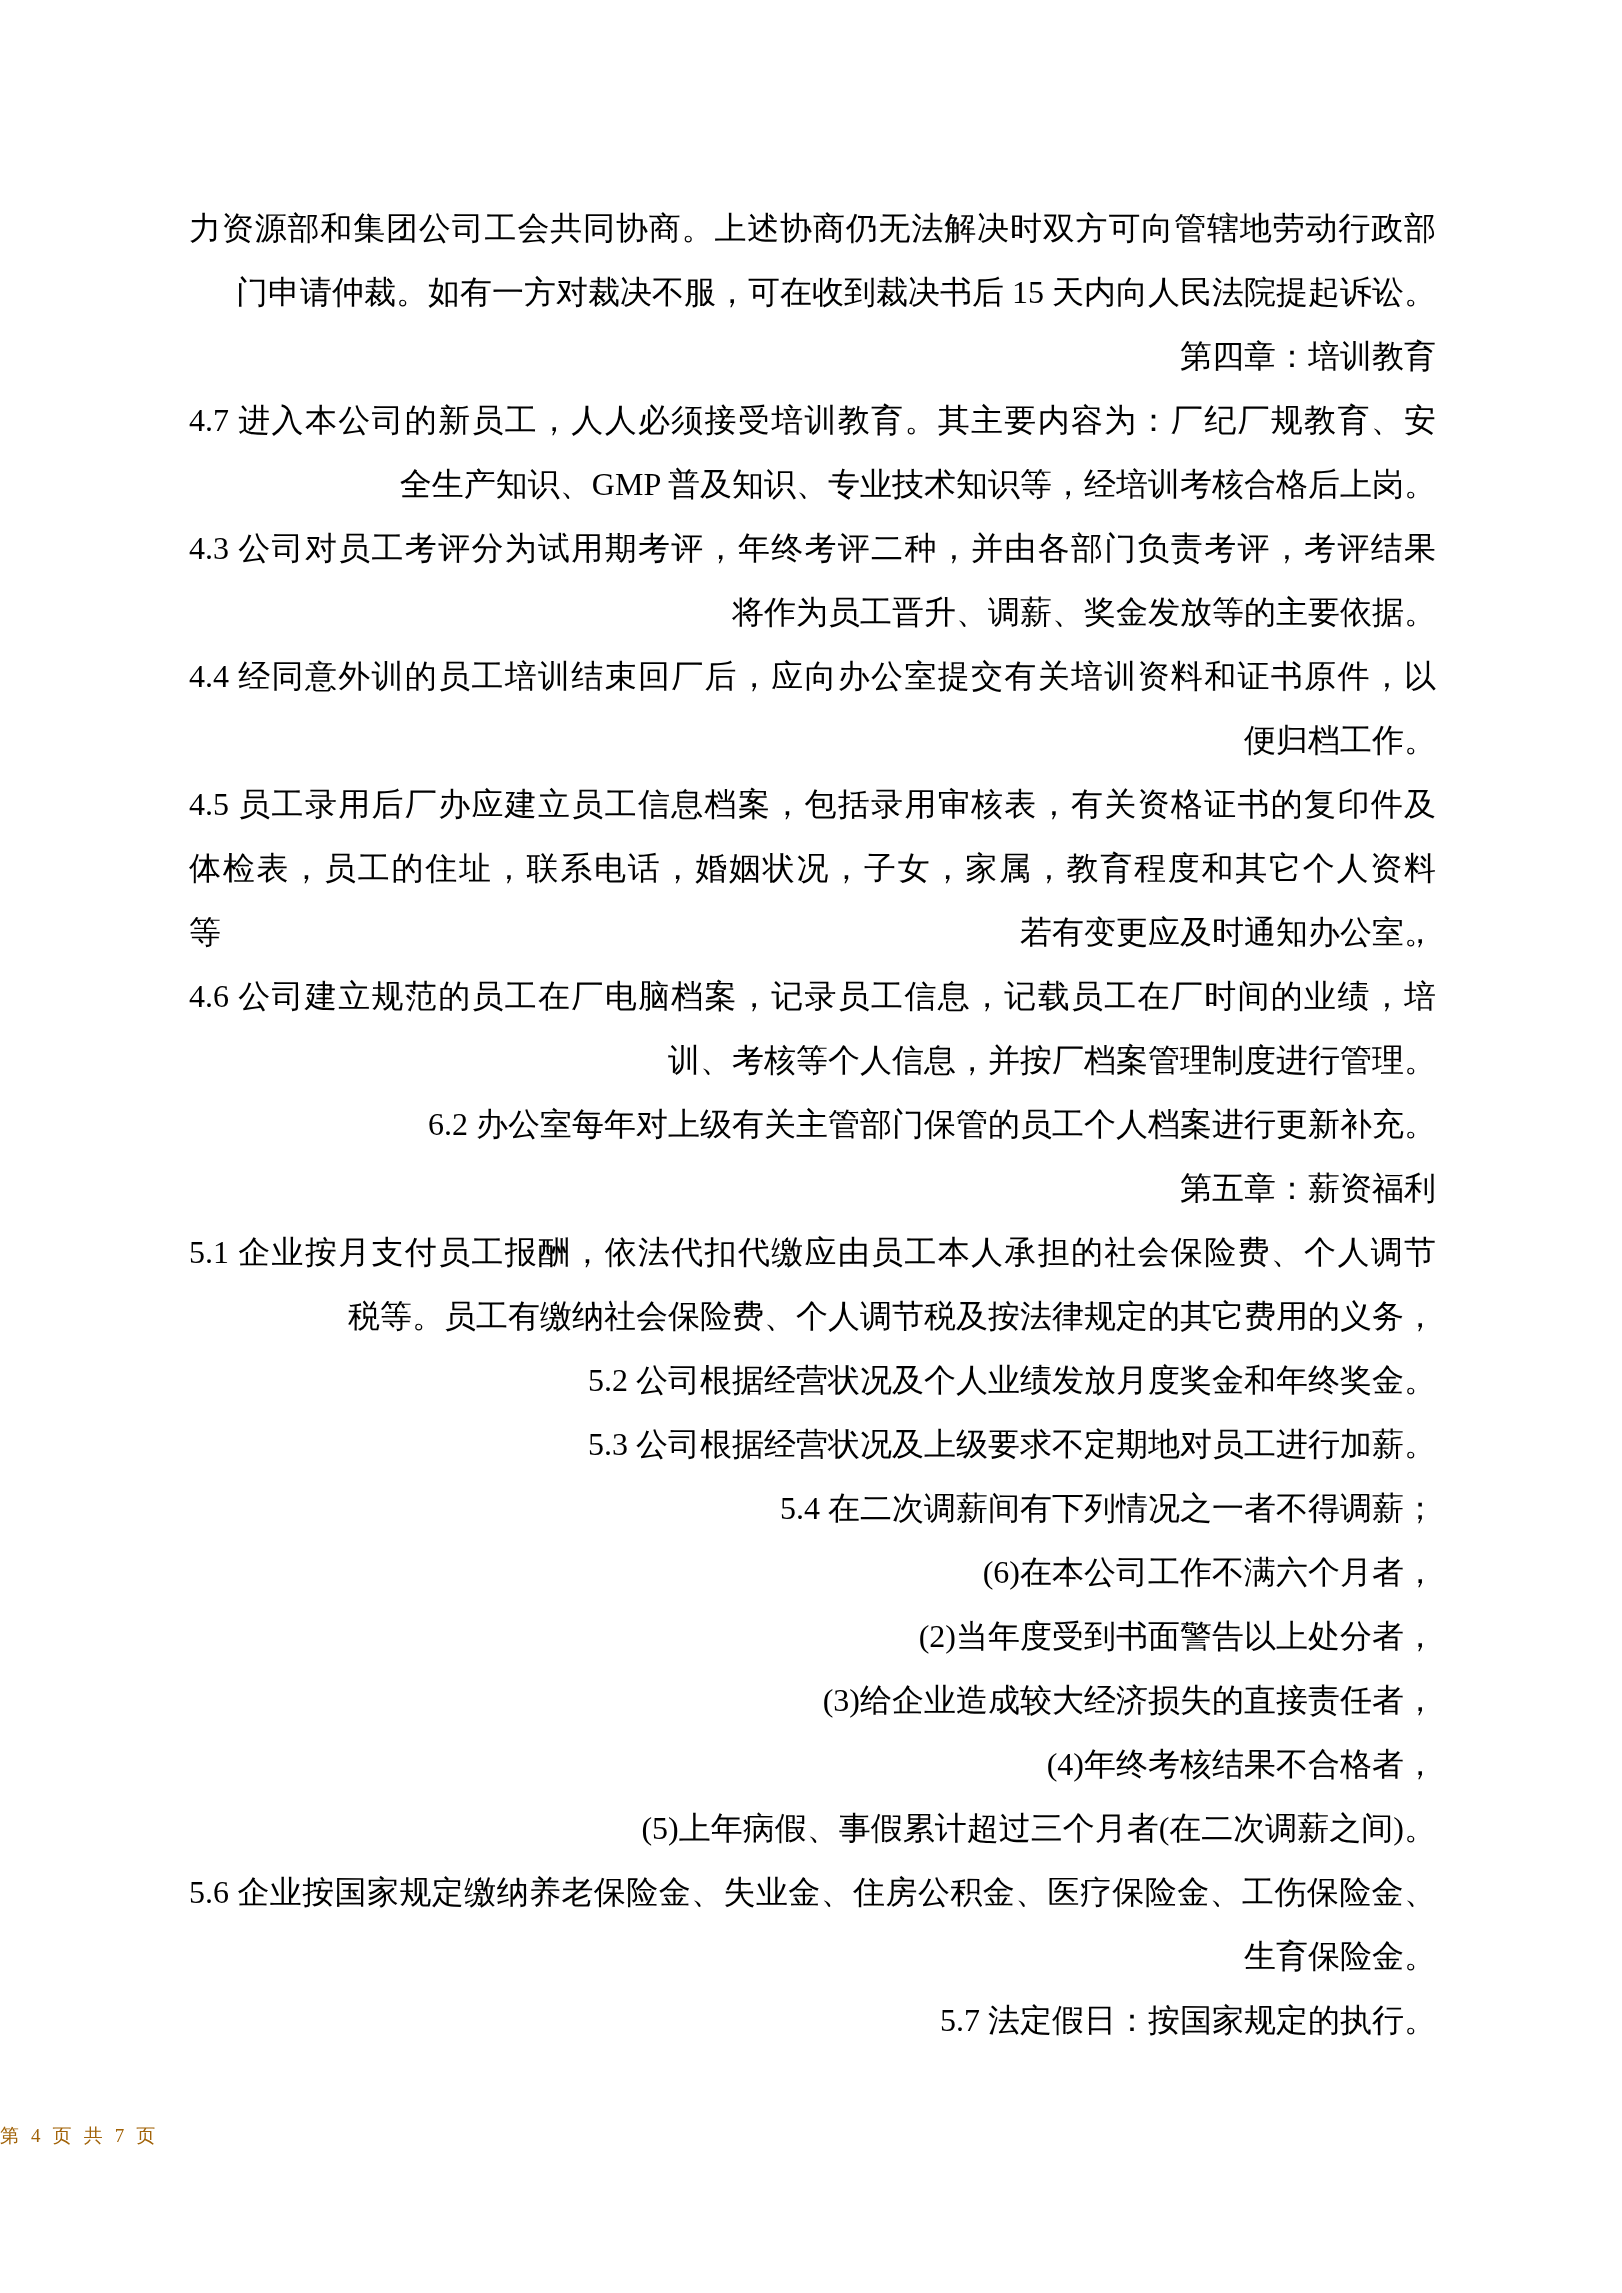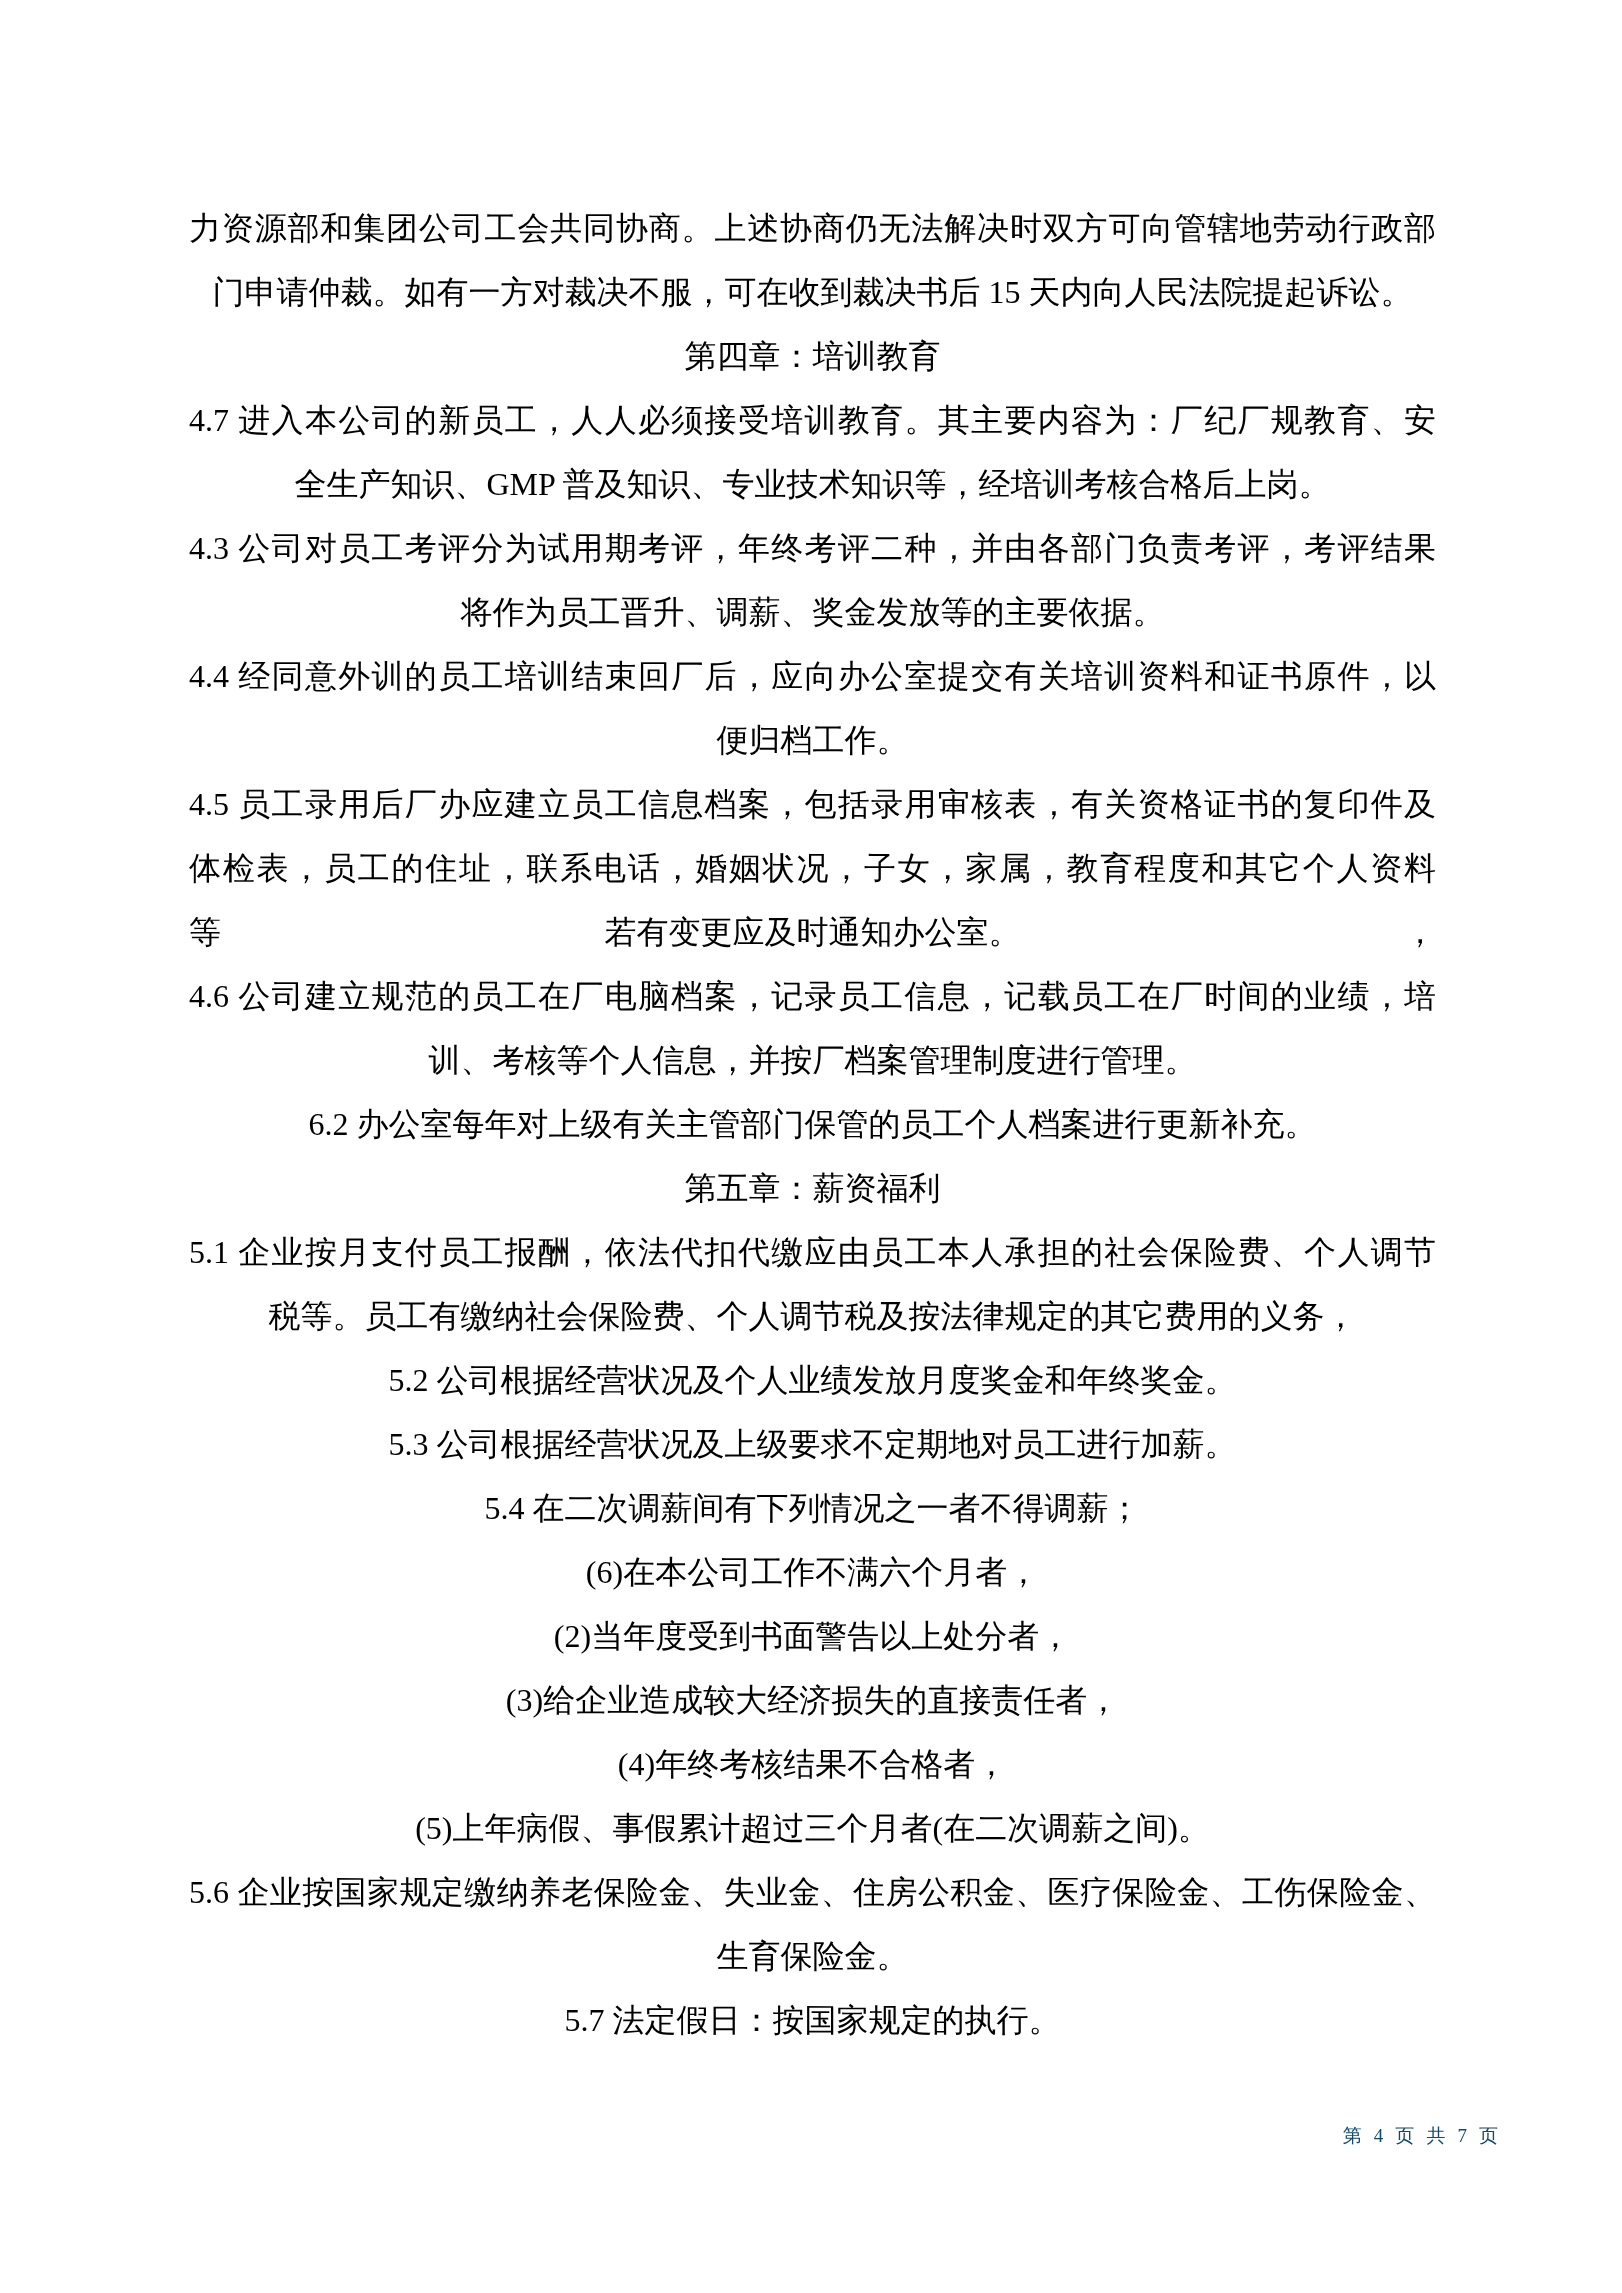--- a/index.html
+++ b/index.html
@@ -23,38 +23,38 @@
   .content {
     position: absolute;
     left: 189px;
     top: 196px;
     width: 1247px;
   }
   .line {
     height: 64px;
     line-height: 64px;
     font-size: 32px;
-    text-align: center;
+    text-align: right;
     letter-spacing: 0;
   }
   .line.fill {
     text-align: justify;
     text-align-last: justify;
     font-family: Liberation Serif, serif;
   }
   .footer {
     position: absolute;
     left: 0;
     top: 2118px;
     width: 1498px;
-    text-align: right;
+    text-align: left;
     font-size: 19px;
     line-height: 35px;
     word-spacing: 7.3px;
-    color: #0c4a6e;
+    color: #a16207;
   }
 </style>
 </head>
 <body>
 
 <div class="page">
   <div class="content" id="doc-lines">
       <div class="line fill">力资源部和集团公司工会共同协商。上述协商仍无法解决时双方可向管辖地劳动行政部</div>
       <div class="line">门申请仲裁。如有一方对裁决不服，可在收到裁决书后 15 天内向人民法院提起诉讼。</div>
       <div class="line">第四章：培训教育</div>

